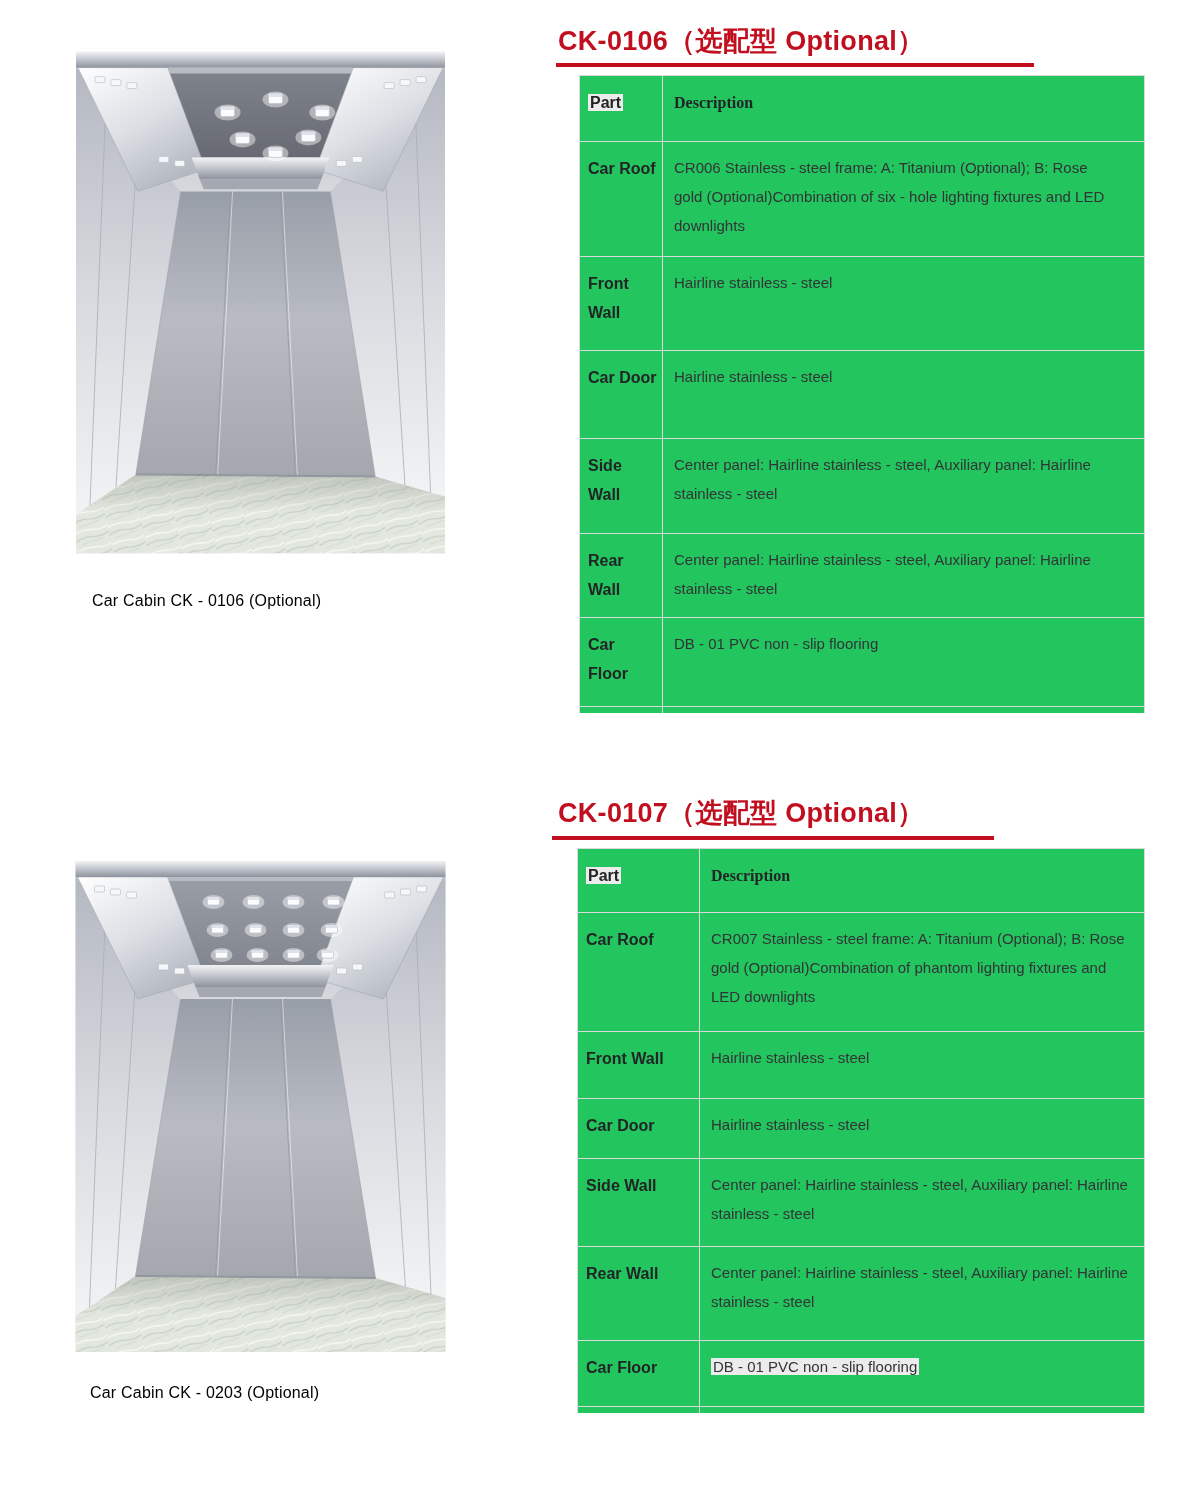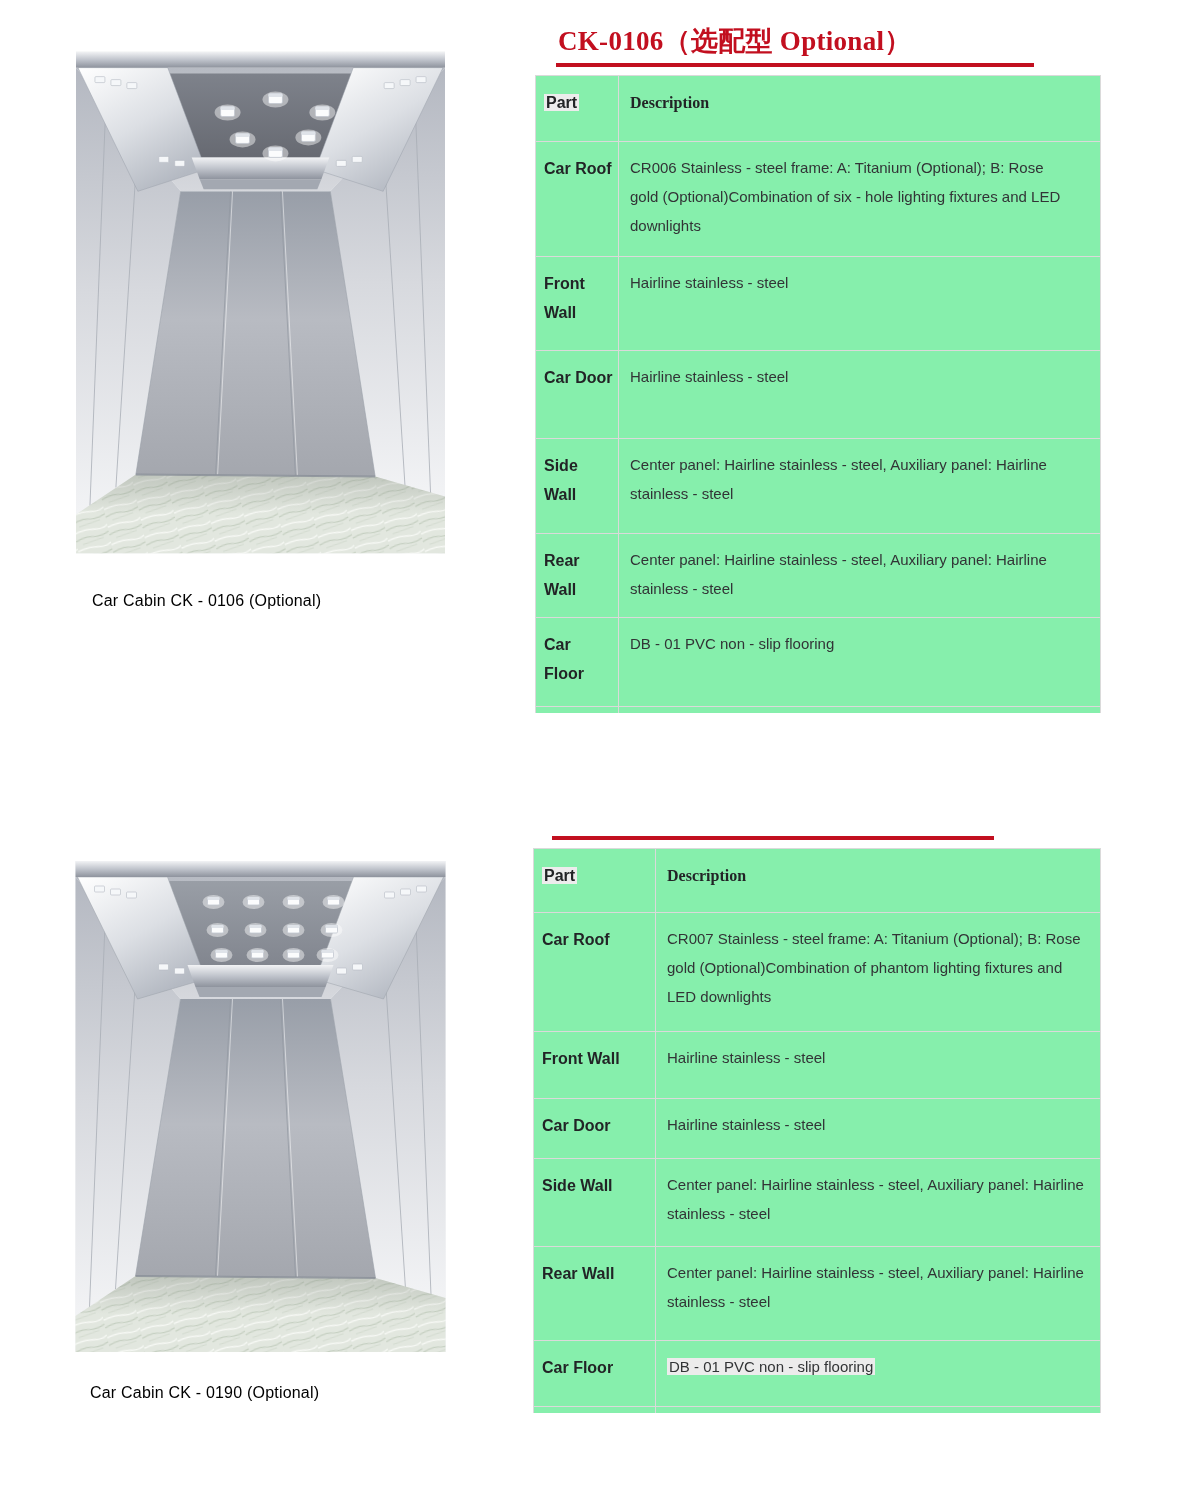--- a/index.html
+++ b/index.html
@@ -4,25 +4,25 @@
 <style>
   html,body { margin:0; padding:0; background:#ffffff; }
   body { font-family:"Liberation Sans", sans-serif; }
   .page { position:relative; width:1200px; height:1486px; background:#ffffff; overflow:hidden; }
 
   .figure { position:absolute; line-height:0; }
   .figure svg { display:block; }
 
   .caption { position:absolute; font-size:16px; color:#000000; white-space:nowrap; letter-spacing:0.2px; }
 
-  .sec-title { position:absolute; font-family:Liberation Serif, serif; font-weight:700;
+  .sec-title { position:absolute; font-family:Liberation Sans, sans-serif; font-weight:700;
                font-size:27px; line-height:30px; color:#c20f1f; white-space:nowrap; letter-spacing:0.3px; }
   .rule { position:absolute; height:4px; background:#c20f1f; }
 
-  table.spec { position:absolute; border-collapse:collapse; table-layout:fixed; background:#86efac; }
+  table.spec { position:absolute; border-collapse:collapse; table-layout:fixed; background:#22c55e;margin-left:44px; }
   table.spec td, table.spec th { border:1px solid #dadada; vertical-align:top; text-align:left; }
   th.part-h, td.part-c { font-weight:700; font-size:16px; color:#222426; line-height:29px; padding:12px 4px 6px 8px; }
   th.desc-h { font-weight:700; font-size:16px; color:#222426; line-height:29px; padding:12px 8px 22px 11px;font-family:Liberation Serif, serif; }
   td.desc-c { font-weight:400; font-size:15px; color:#323436; line-height:29px; padding:11px 30px 6px 11px; }
   table.t2 td.desc-c { padding-right:12px; }
   tr.stub td { height:6px; padding:0; border-top:1px solid #dadada; border-bottom:none; }
   .hl { background:#ececec; padding:0 2px; }
 </style>
 </head>
 <body>
@@ -243,22 +243,23 @@
         <use href="#dlight" x="282" y="106"></use>
           <use href="#dlight" x="266" y="110"></use>
       </g>
       <polygon points="60,415 300,417 370,437 370,491 0,491 0,455" fill="url(#pMarble)"></polygon>
       <polygon points="60,415 300,417 370,437 370,491 0,491 0,455" fill="url(#gFloorShade)"></polygon>
       <path d="M60,415 L300,417" stroke="#898f98" stroke-width="2" opacity="0.8"></path>
       <path d="M105,138 L60,415" stroke="#9aa0a9" stroke-width="1" opacity="0.6"></path>
       <path d="M255,138 L300,417" stroke="#9aa0a9" stroke-width="1" opacity="0.6"></path>
     </svg>
   </div>
-  <div class="caption" style="left:90px; top:1384px;">Car Cabin CK - 0190 (Optional)</div>
-
+  <div class="caption" style="left:90px; top:1384px;">Car Cabin CK - 0203 (Optional)</div>
+
+  <div class="sec-title" style="left:558px; top:798px;">CK-0107（选配型 Optional）</div>
   <div class="rule" style="left:552px; top:836px; width:442px;"></div>
 
   <table class="spec t2" style="left:533px; top:848px; width:568px;">
     <colgroup>
         <col style="width:122px">
         <col>
       </colgroup>
     <tbody>
         <tr style="height:60px">
       <th class="part-h"><span class="hl">Part</span></th>

